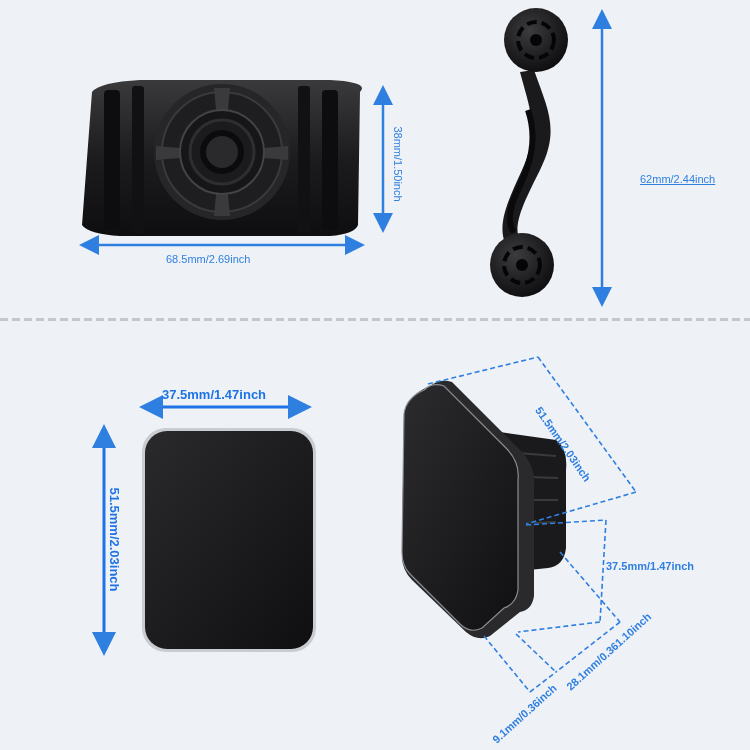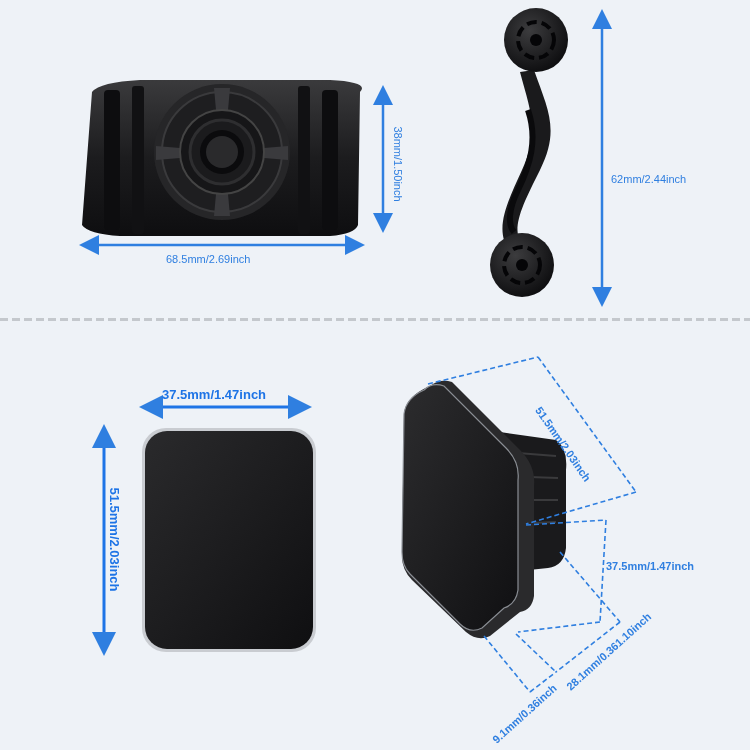--- a/index.html
+++ b/index.html
@@ -104,21 +104,21 @@
       <line x1="484" y1="636" x2="530" y2="692"></line>
       <line x1="530" y1="692" x2="556" y2="672"></line>
     </g>
   </svg>
 
   <div class="divider"></div>
 
   <span class="lbl" style="left:166px; top:253px;">68.5mm/2.69inch</span>
   <span class="lbl" style="left:360px; top:158px; transform: rotate(90deg); transform-origin: center;">38mm/1.50inch</span>
 
-  <span class="lbl" style="left:611px; top:173px;">62mm/2.44inch</span>
+  <span class="lbl" style="left:640px; top:173px;text-decoration:underline;">62mm/2.44inch</span>
 
   <span class="lbl bold" style="left:162px; top:387px;">37.5mm/1.47inch</span>
   <span class="lbl bold" style="left:62px; top:532px; transform: rotate(90deg); transform-origin: center;">51.5mm/2.03inch</span>
 
   <span class="lbl" style="left:538px; top:402px; transform: rotate(55deg); transform-origin: left center; font-weight:bold;">51.5mm/2.03inch</span>
   <span class="lbl" style="left:606px; top:560px; font-weight:bold;">37.5mm/1.47inch</span>
   <span class="lbl" style="left:568px; top:682px; transform: rotate(-42deg); transform-origin: left center; font-weight:bold;">28.1mm/0.361.10inch</span>
   <span class="lbl" style="left:494px; top:735px; transform: rotate(-42deg); transform-origin: left center; font-weight:bold;">9.1mm/0.36inch</span>
 
 </div>

